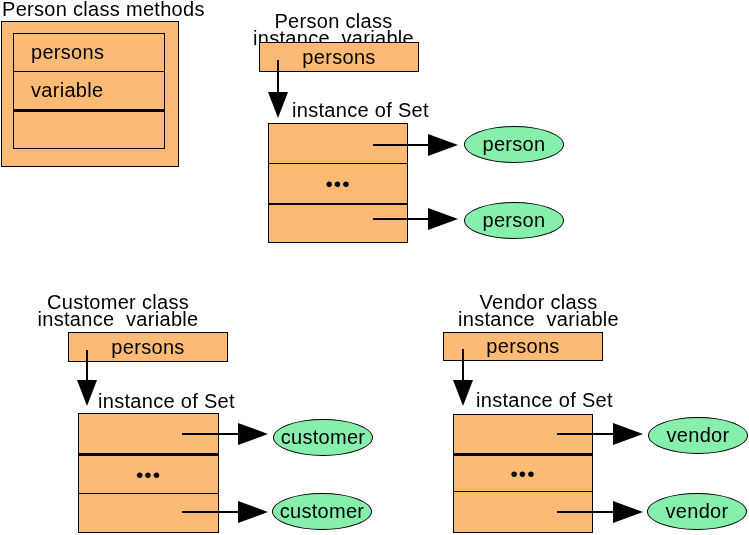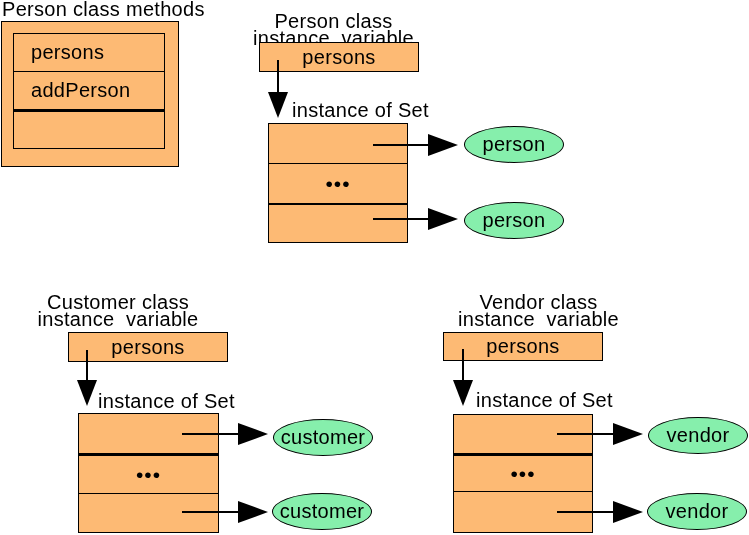--- a/index.html
+++ b/index.html
@@ -26,21 +26,21 @@
 </head>
 <body>
 
 <div id="canvas">
 
   <div class="abs txt" style="left:2px;top:1px;">Person class methods</div>
   <div class="abs box" style="left:1px;top:21px;width:178px;height:146px;"></div>
   <div class="abs box" style="left:13px;top:33px;width:152px;height:116px;">
     <div class="m-row txt" style="height:37px;">persons</div>
     <div class="sep" style="height:1px;"></div>
-    <div class="m-row txt" style="height:37px;">addPerson</div>
+    <div class="m-row txt" style="height:37px;">variable</div>
     <div class="sep" style="height:3px;"></div>
   </div>
 
   <div class="abs label-block" style="left:240px;top:13px;width:187px;">
     <div class="txt">Person class</div>
     <div class="txt pre">instance  variable</div>
   </div>
   <div class="abs box center txt" style="left:259px;top:42px;width:160px;height:30px;">persons</div>
   <div class="abs vline" style="left:277px;top:60px;height:32px;"></div>
   <div class="abs tri-down" style="left:268px;top:92px;"></div>

